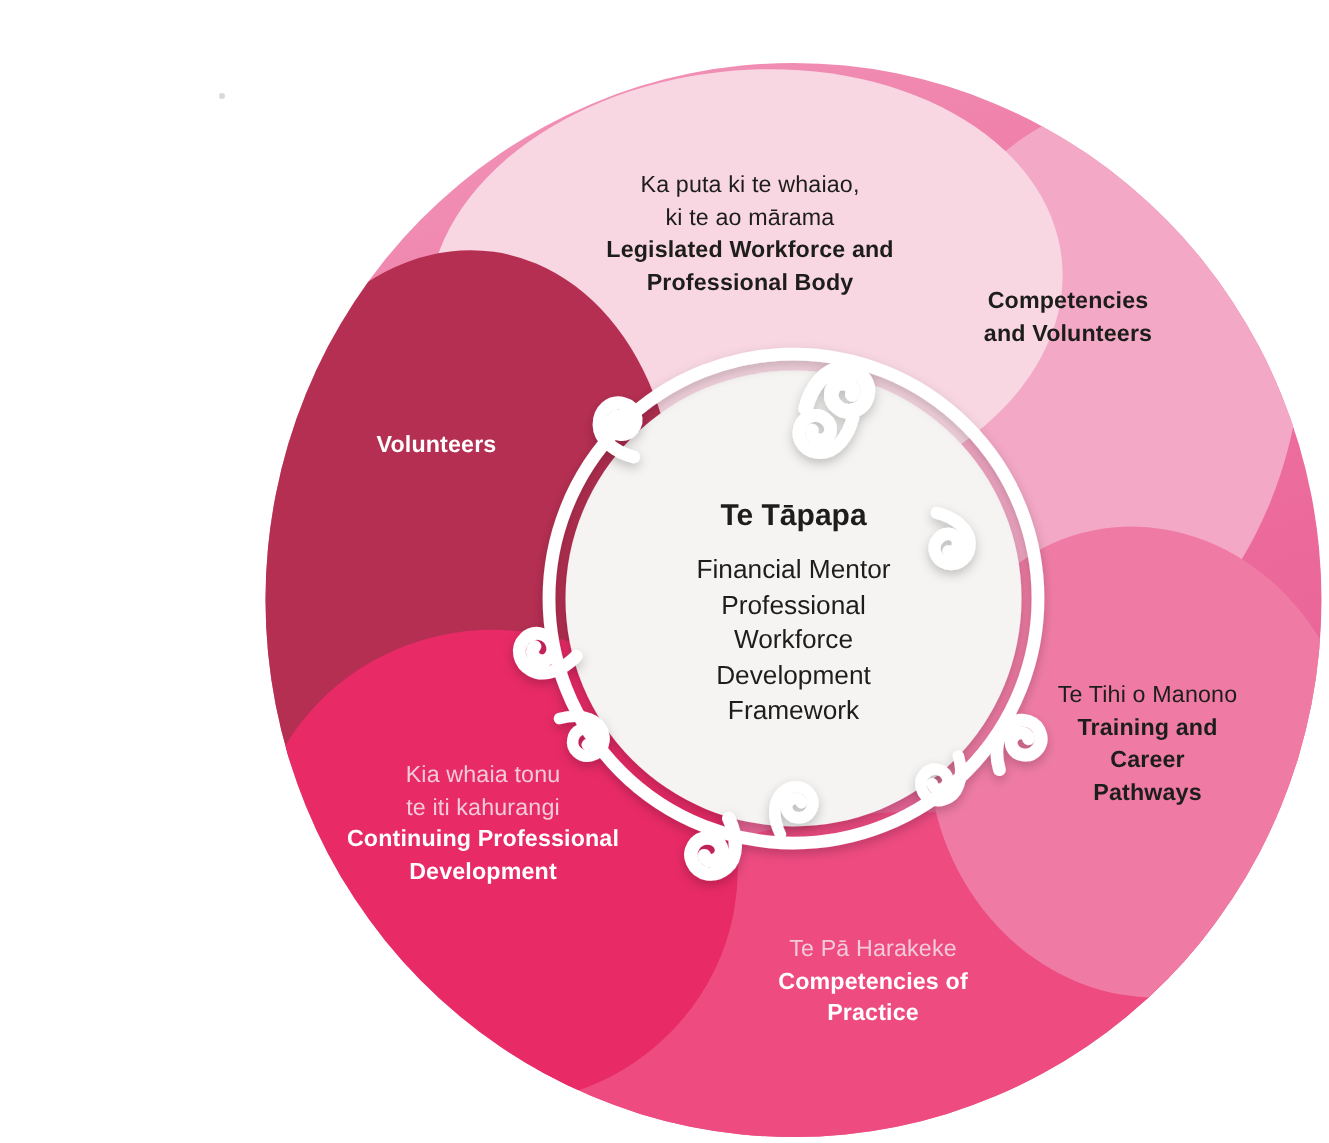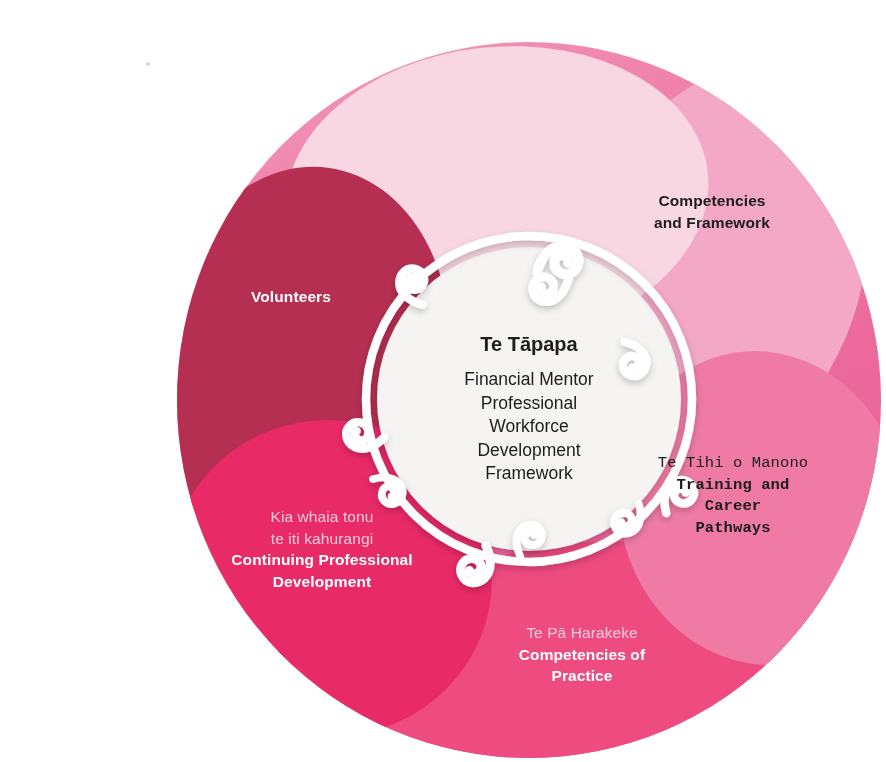--- a/index.html
+++ b/index.html
@@ -78,27 +78,33 @@
       <use href="#koru" transform="translate(367 450) rotate(-175)"></use>
       <use href="#koru" transform="translate(392 477) rotate(35) scale(0.9)"></use>
       <use href="#koru" transform="translate(643 350) rotate(65) scale(0.95)"></use>
       <use href="#koru" transform="translate(664 492) rotate(-55)"></use>
       <use href="#koru" transform="translate(641 523) rotate(125) scale(0.9)"></use>
       <use href="#koru" transform="translate(492 567) rotate(115) scale(1.05)"></use>
       <use href="#koru" transform="translate(515 538) rotate(-65) scale(0.9)"></use>
     </g>
   </svg>
 
+  <div class="seg t-dark" style="left:500px;top:113px;width:300px;">
+    <span class="maori">Ka puta ki te whaiao,
+ki te ao mārama</span>
+    <span class="english">Legislated Workforce and
+Professional Body</span>
+  </div>
 
   <div class="seg t-dark" style="left:712px;top:190px;width:210px;">
     <span class="english">Competencies
-and Framework</span>
+and Volunteers</span>
   </div>
 
-  <div class="seg t-dark" style="left:733px;top:453px;width:210px;font-family:Liberation Mono, monospace;">
+  <div class="seg t-dark" style="left:765px;top:453px;width:210px;">
     <span class="maori">Te Tihi o Manono</span>
     <span class="english">Training and
 Career
 Pathways</span>
   </div>
 
   <div class="seg t-light" style="left:582px;top:622px;width:240px;">
     <span class="maori">Te Pā Harakeke</span>
     <span class="english">Competencies of
 Practice</span>

